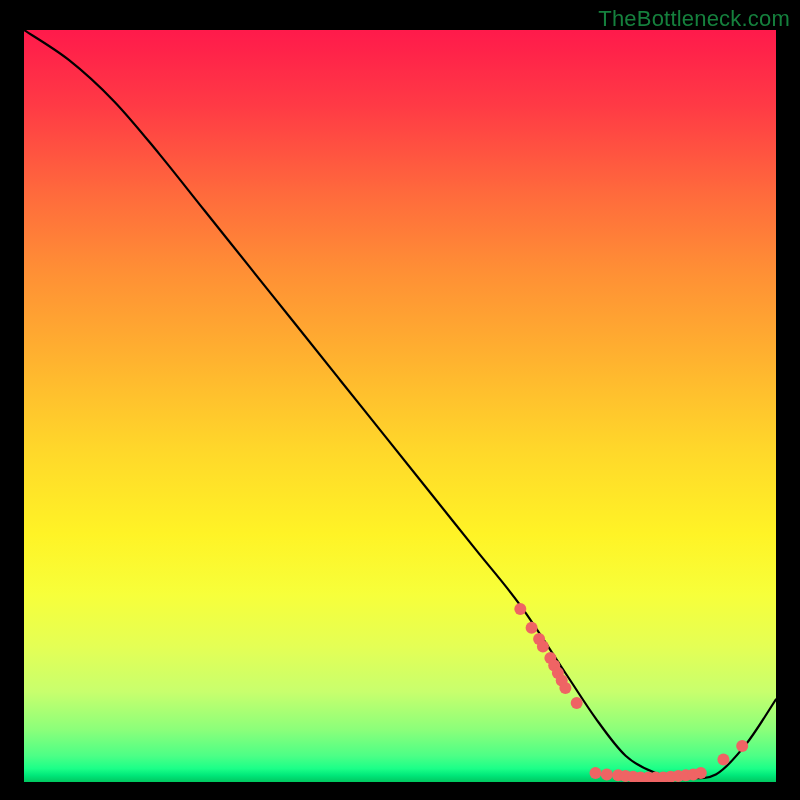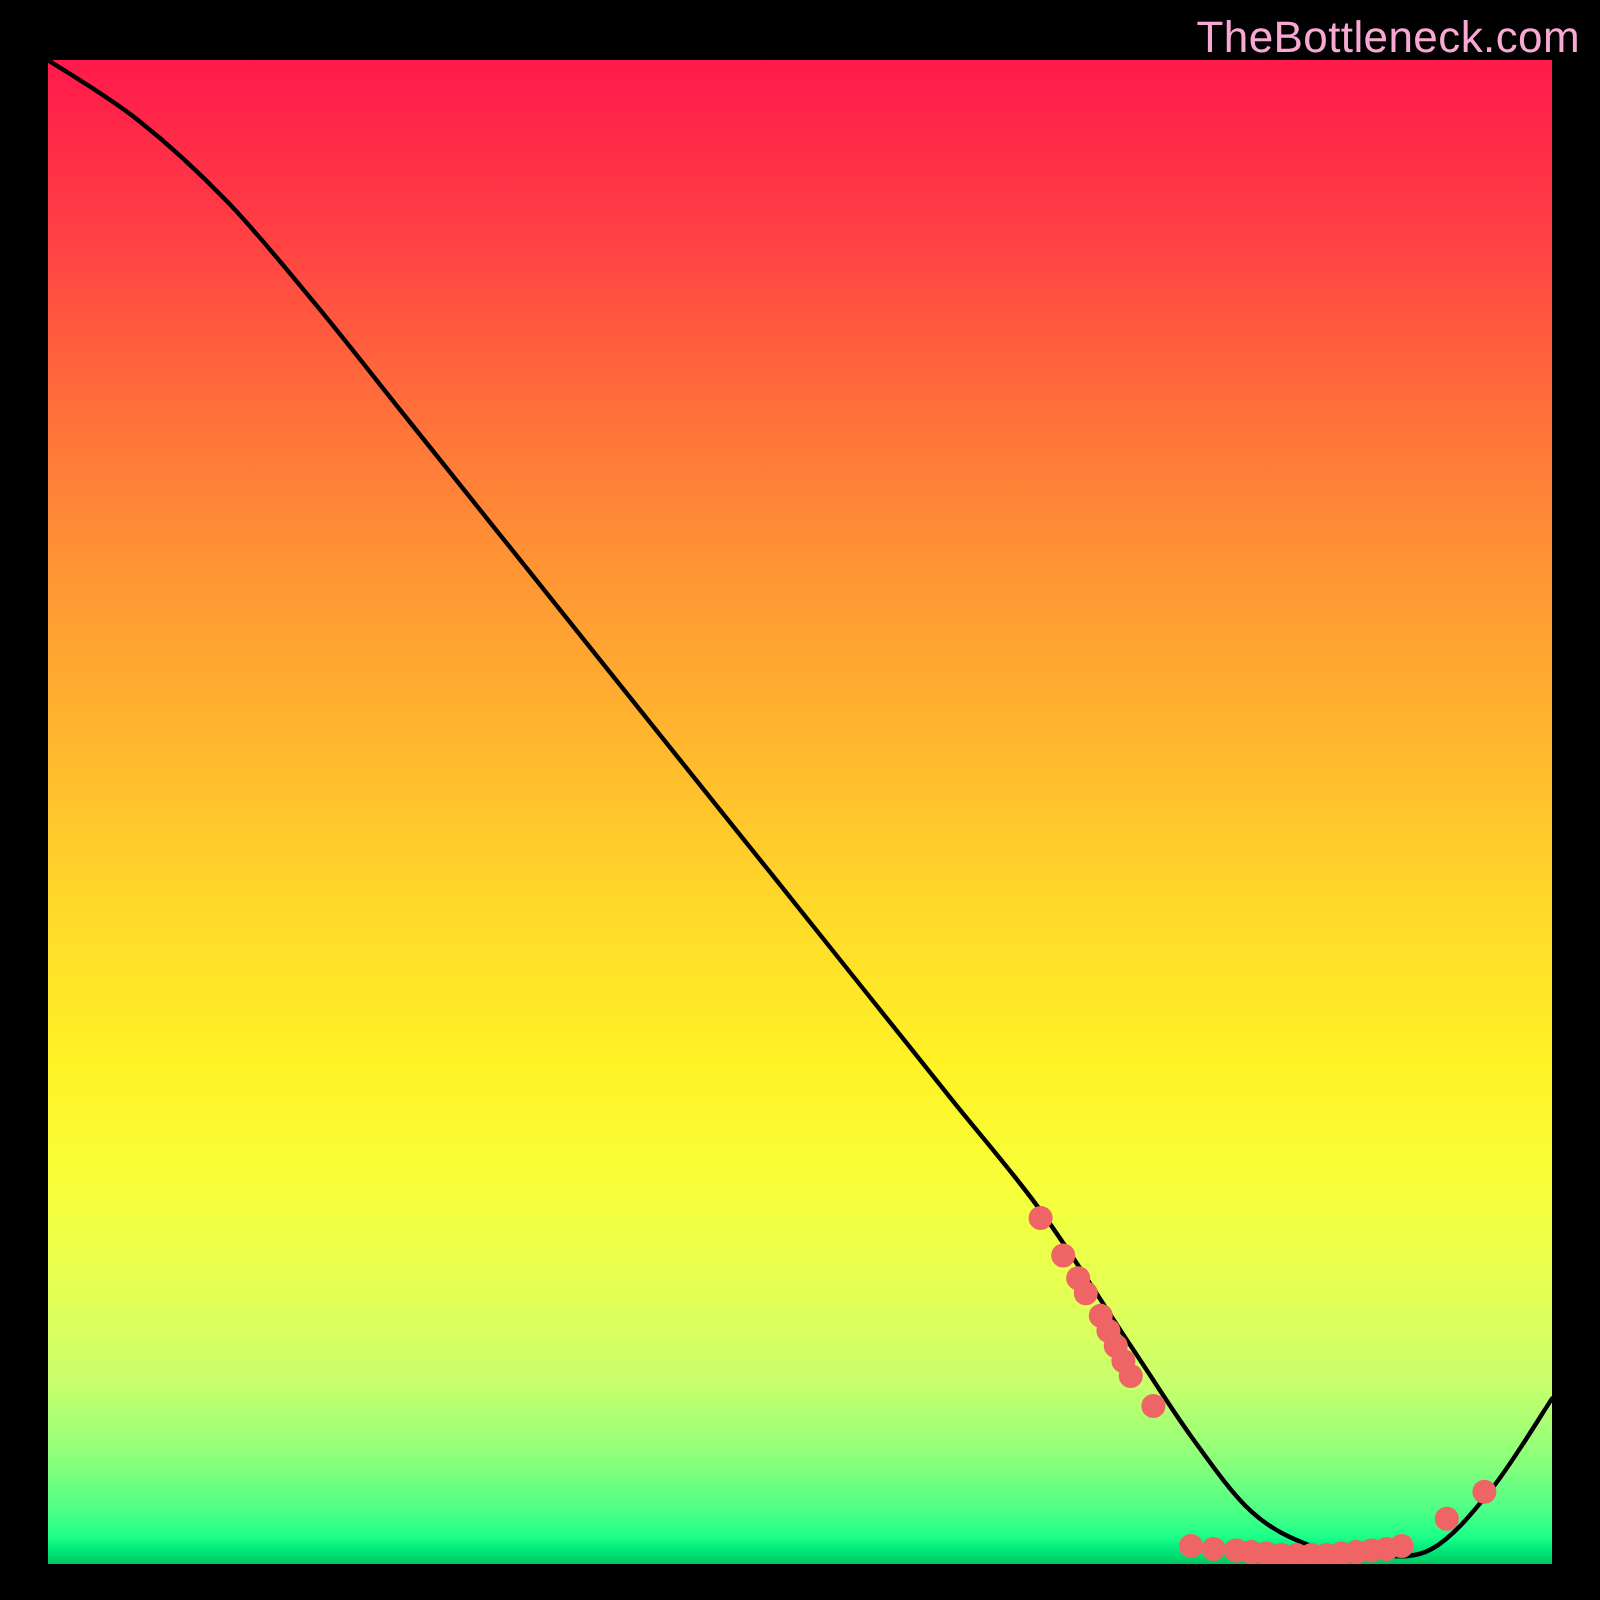--- a/index.html
+++ b/index.html
@@ -14,21 +14,21 @@
   .frame {
     width: 800px;
     height: 800px;
     position: relative;
     background: #000;
   }
   .watermark {
     position: absolute;
     top: 6px;
     right: 10px;
-    color: #f9a8d4;
+    color: #15803d;
     font-size: 22px;
     font-weight: 500;
     letter-spacing: 0.2px;
     z-index: 10;
   }
   .plot {
     position: absolute;
     left: 24px;
     top: 30px;
     width: 752px;

